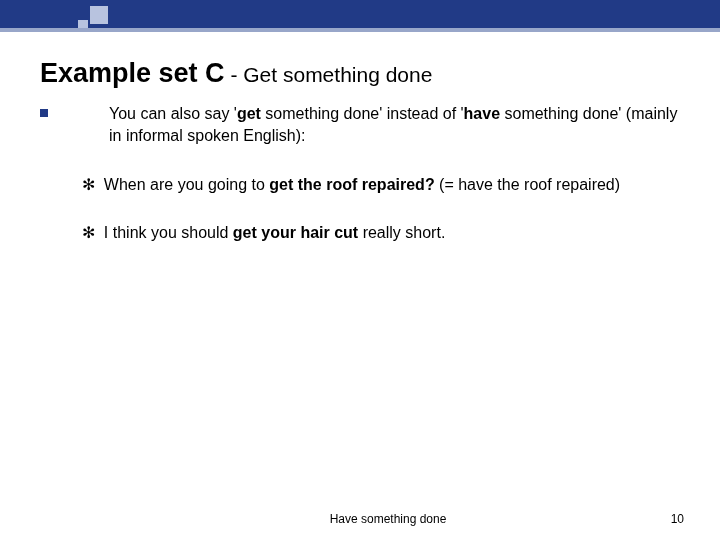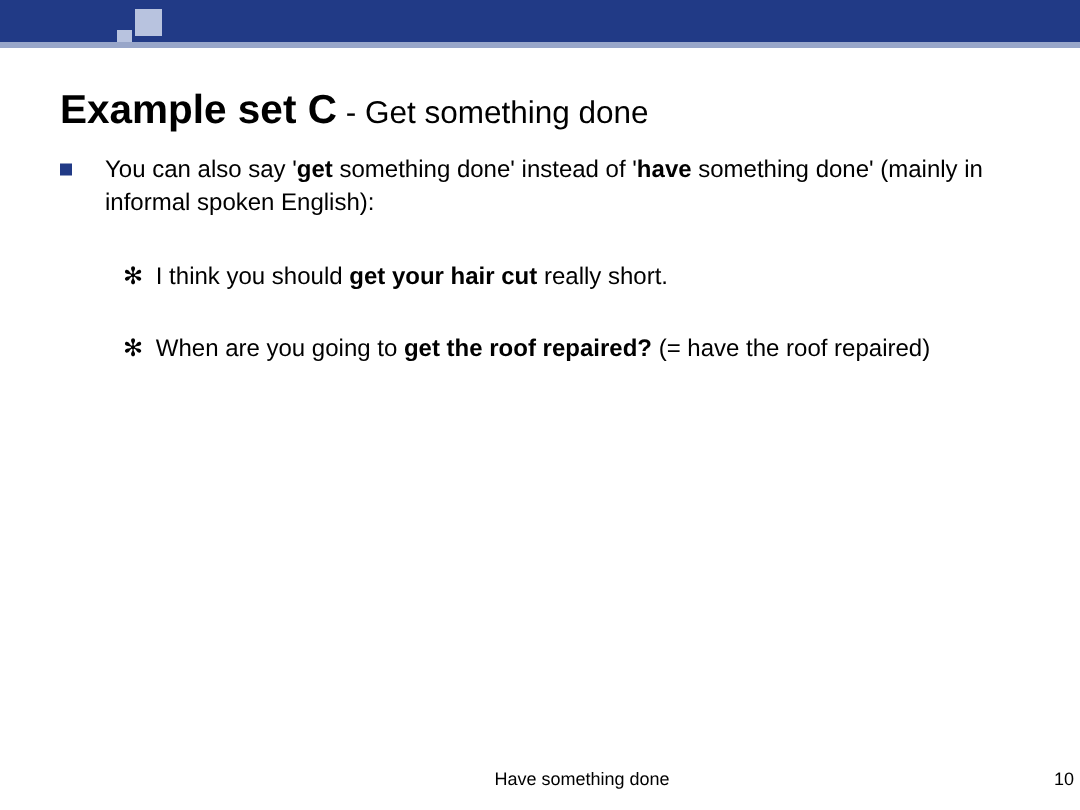--- a/index.html
+++ b/index.html
@@ -54,20 +54,21 @@
     font-weight: bold;
   }
   h1.title .sub {
     font-size: 21px;
     font-weight: normal;
   }
   .bullet-row {
     display: flex;
     align-items: flex-start;
     margin-bottom: 28px;
+    gap: 39px;
   }
   .bullet-row .marker {
     width: 8px; height: 8px;
     background: #213a86;
     margin-top: 6px;
     margin-right: 22px;
     flex-shrink: 0;
   }
   .bullet-row .txt {
     font-size: 16px;
@@ -87,21 +88,21 @@
     bottom: 14px;
     left: 0;
     width: 100%;
     text-align: center;
     font-size: 12px;
     padding-left: 28px;
   }
   .page-num {
     position: absolute;
     bottom: 14px;
-    right: 4px;
+    right: 36px;
     font-size: 12px;
     font-weight: normal;
   }
 </style>
 </head>
 <body>
 
 <div class="topbar">
   <div class="sq-big"></div>
   <div class="sq-small"></div>
@@ -114,23 +115,23 @@
   </h1>
 
   <div class="bullet-row">
     <div class="marker"></div>
     <div class="txt">
       <span> You can also say </span><span>'</span><b>get</b><span> something done' instead of '</span><b>have</b><span> something done'   (mainly in informal spoken English):</span>
     </div>
   </div>
 
   <div class="example">
-    <span class="sym">✻</span><span> I think you should </span><b>get your hair cut</b><span> really short.</span>
+    <span class="sym">✻</span><span> When are you going to </span><b>get the roof repaired?</b><span> (= have the roof repaired)</span>
   </div>
 
   <div class="example">
-    <span class="sym">✻</span><span> When are you going to </span><b>get the roof repaired?</b><span> (= have the roof repaired)</span>
+    <span class="sym">✻</span><span> I think you should </span><b>get your hair cut</b><span> really short.</span>
   </div>
 
 </div>
 
 <div class="footer-title">Have something done</div>
 <div class="page-num">10</div>
 
 </body></html>

